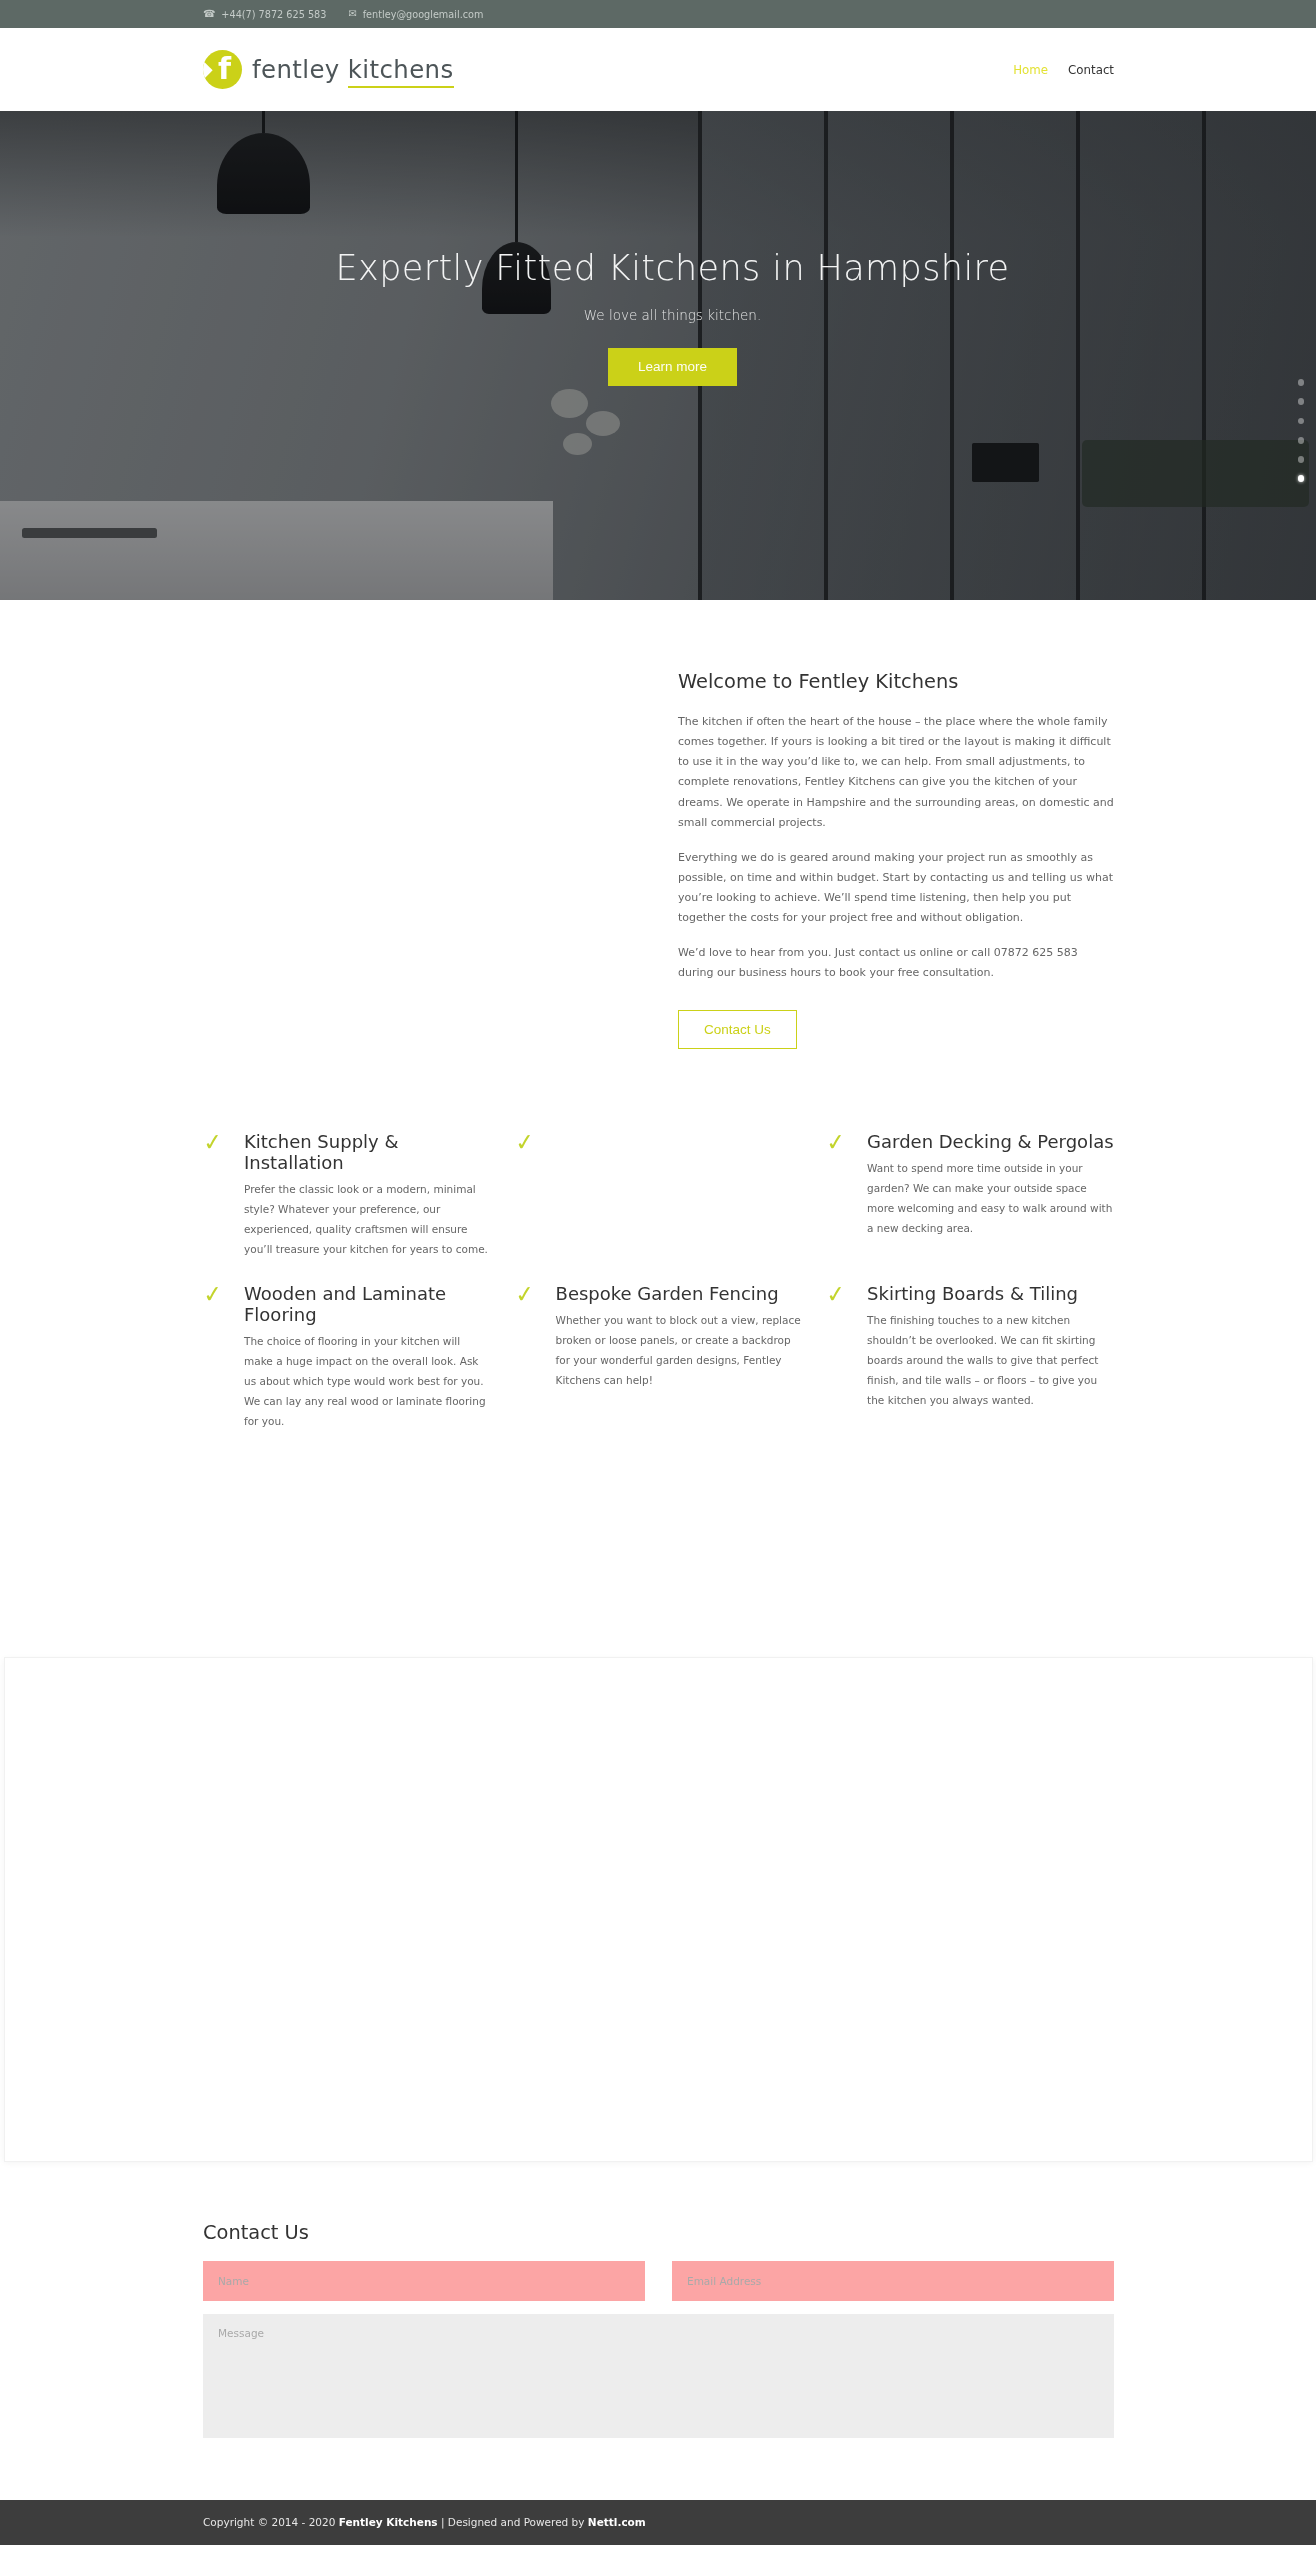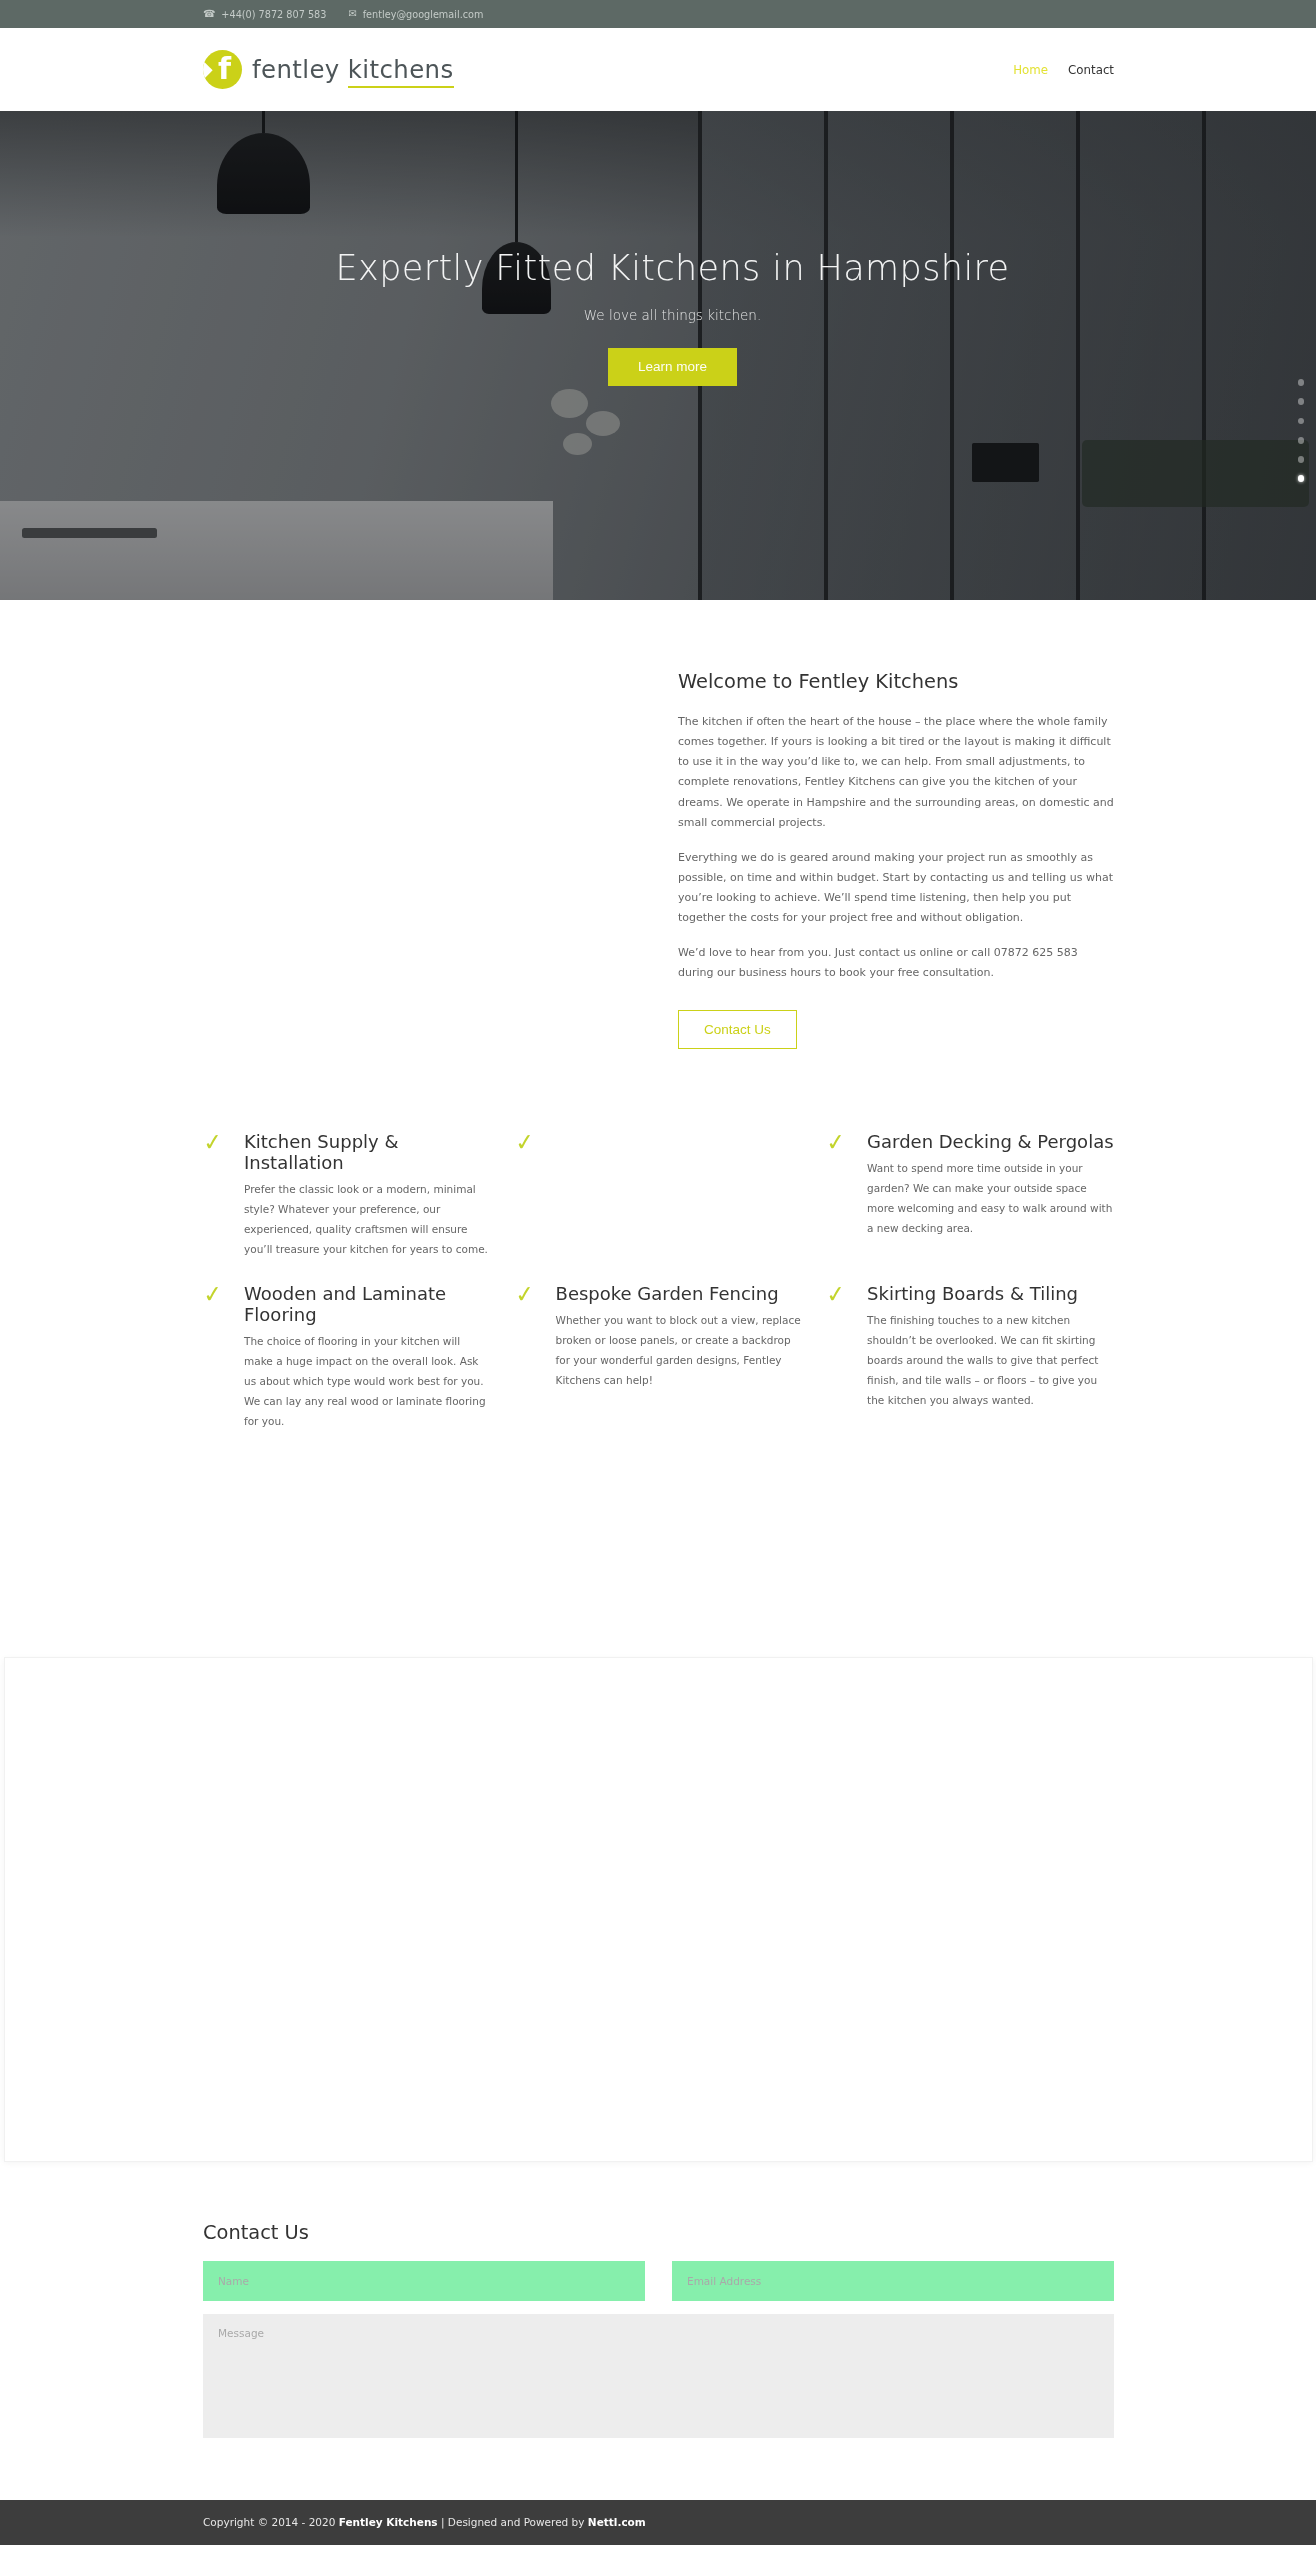--- a/index.html
+++ b/index.html
@@ -97,21 +97,21 @@
   .service p{font-size:10.5px;line-height:1.9;color:var(--body);}
 
   
   .panel{height:505px;margin:0 4.2px;background:#ffffff;border:0.8px solid #f1f1f1;
     box-shadow:0 1.7px 6.7px rgba(0,0,0,0.05);}
 
   
   .contact-section{padding:59px 0 59px;}
   .contact-section h2{color:var(--dark);font-size:19.4px;font-weight:500;margin-bottom:17px;}
   .form-row{display:flex;gap:27px;}
-  .form-row input{width:442px;height:40px;background:#86efac;border:none;padding:0 15px;
+  .form-row input{width:442px;height:40px;background:#fca5a5;border:none;padding:0 15px;
     font-size:10.5px;color:#555;font-family:inherit;}
   textarea{width:911px;height:124px;background:#ededed;border:none;margin-top:12.6px;
     padding:13.5px 15px;font-size:10.5px;color:#555;font-family:inherit;resize:none;}
   ::placeholder{color:#a9a9a9;opacity:1;}
   .captcha-row{display:flex;align-items:center;justify-content:flex-end;margin-top:20px;gap:8.4px;}
   .captcha-label{font-size:10.5px;color:var(--body);}
   .captcha-input{width:48px;height:42px;background:#ededed;border:none;text-align:center;
     font-size:11px;color:#555;font-family:inherit;}
   .submit-btn{width:93px;height:45px;background:#ffffff;border:1.7px solid var(--accent);
     border-radius:2.5px;color:var(--accent);font-size:14.3px;cursor:pointer;font-family:inherit;}
@@ -121,21 +121,21 @@
   .footer p{font-size:10.5px;color:#e6e6e6;white-space:pre-wrap;}
   .footer b{color:#ffffff;}
 </style>
 </head>
 <body>
 
 <div class="topbar">
   <div class="container">
     <a class="topbar-item">
       <span class="topbar-icon">☎</span>
-      <span>+44(0) 7872 807 583</span>
+      <span>+44(7) 7872 625 583</span>
     </a>
     <a class="topbar-item">
       <span class="topbar-icon">✉</span>
       <span>fentley@googlemail.com</span>
     </a>
   </div>
 </div>
 
 <div class="header">
   <div class="container">

